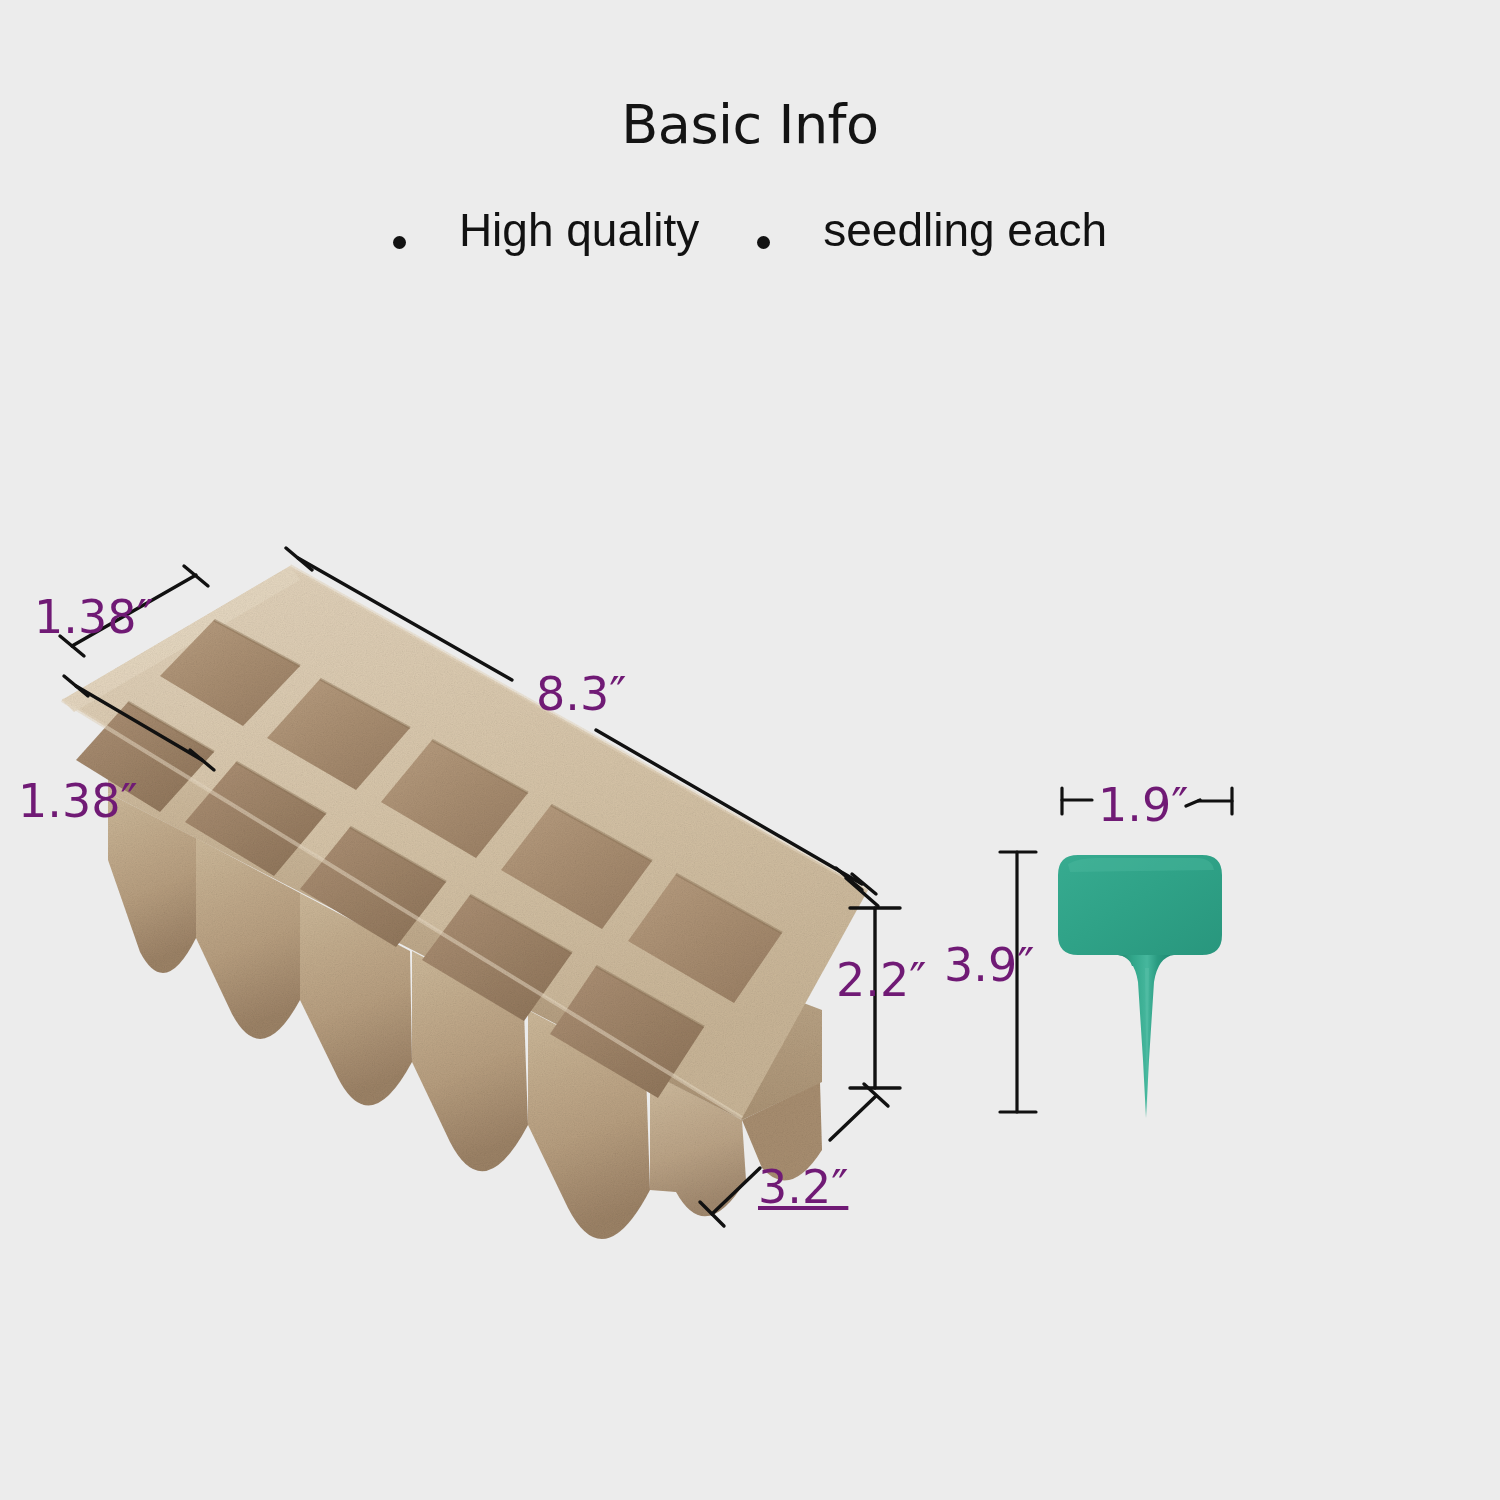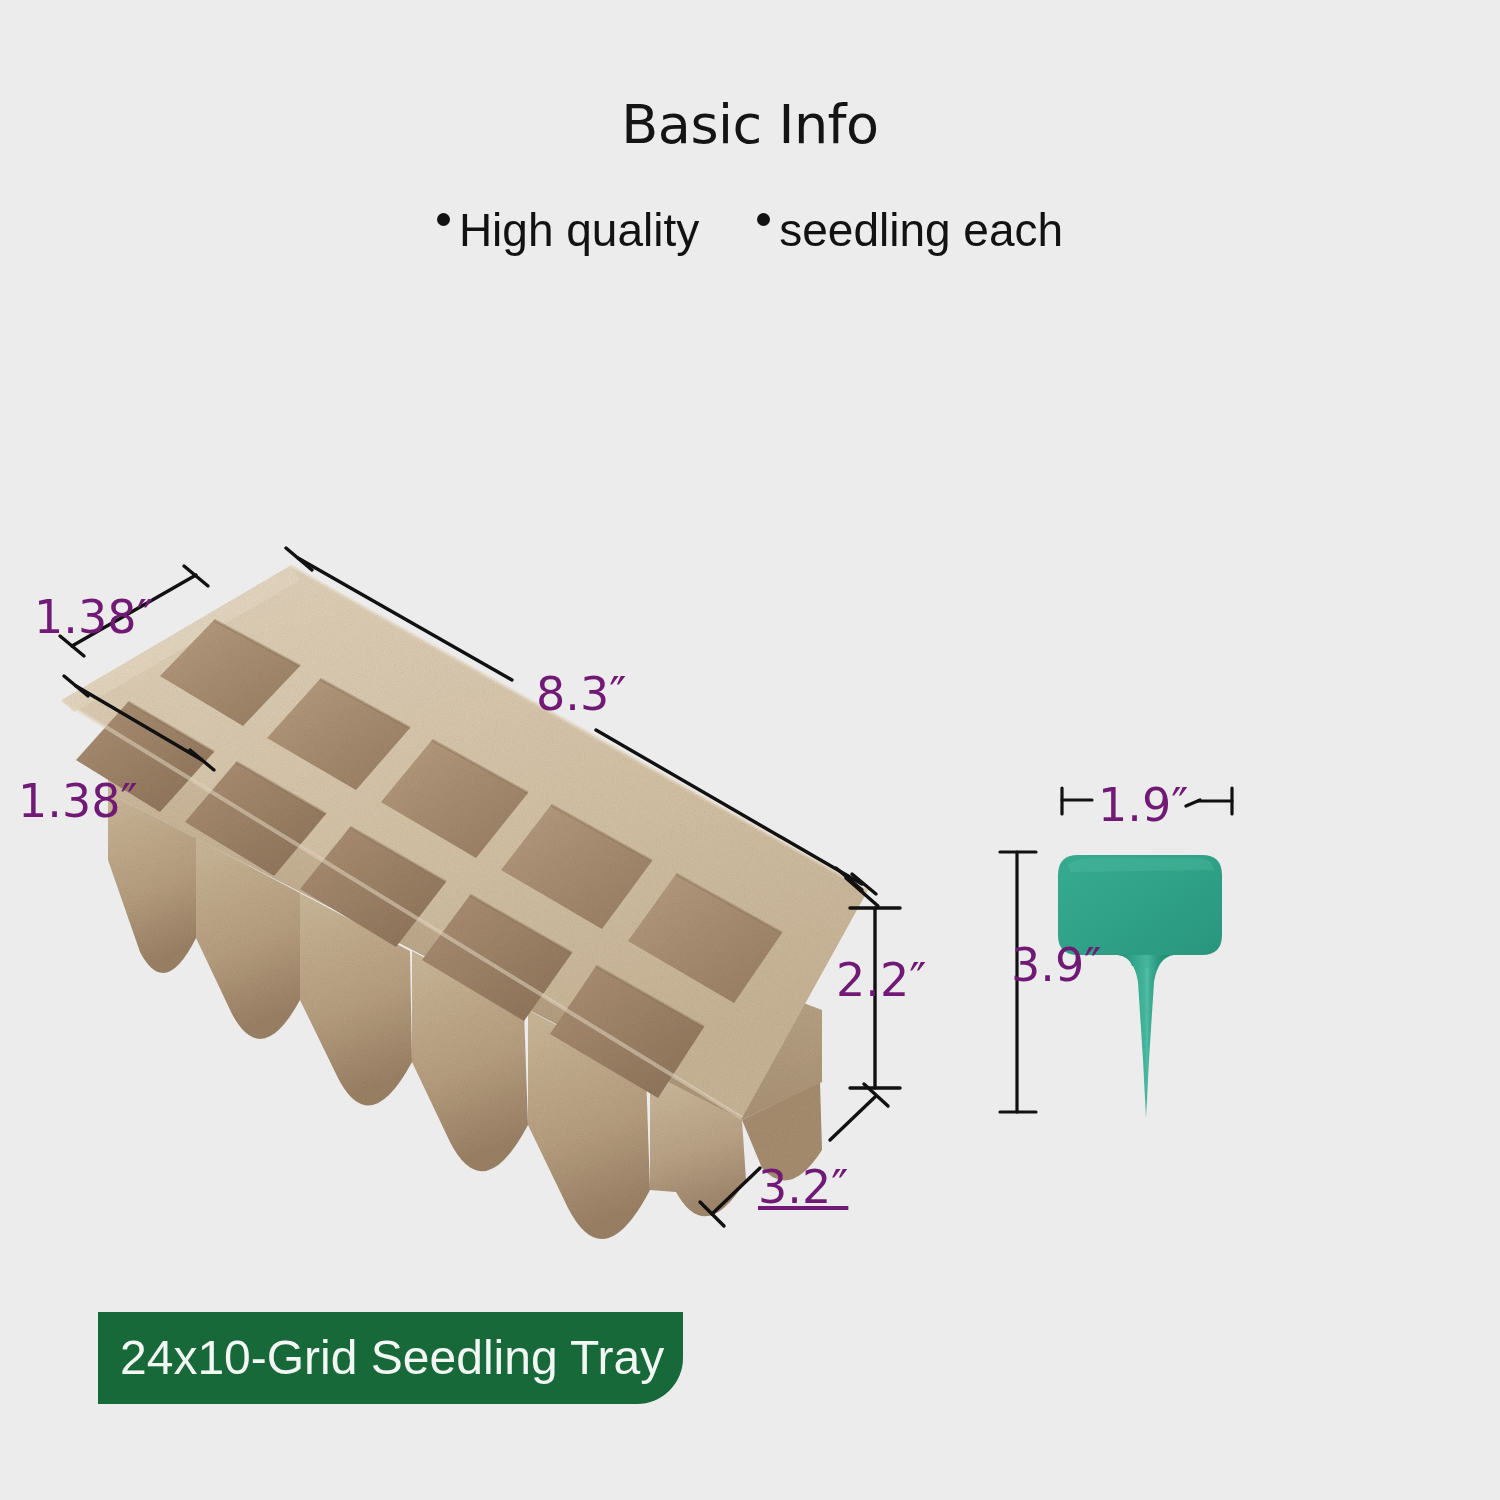--- a/index.html
+++ b/index.html
@@ -36,25 +36,26 @@
     left: 0;
     width: 1500px;
     display: flex;
     justify-content: center;
     align-items: baseline;
     gap: 58px;
     color: #121212;
   }
   .bullet-item {
     display: flex;
-    align-items: center;
+    align-items: flex-end;
     font-size: 46px;
     line-height: 60px;
     white-space: nowrap;
     font-family: "Liberation Sans", sans-serif;
+    gap: 44px;
   }
   .bullet-dot {
     width: 13px;
     height: 13px;
     border-radius: 50%;
     background: #121212;
     margin-right: 9px;
     position: relative;
     top: -11px;
     flex: 0 0 auto;
@@ -80,21 +81,21 @@
     color: #701a75;
     white-space: nowrap;
     letter-spacing: 0px;
   }
   #dim-1380-top  { left: 34px;  top: 592px; }
   #dim-1380-side { left: 18px;  top: 776px; }
   #dim-83        { left: 536px; top: 660px; margin-top: 9px; }
   #dim-22        { left: 836px; top: 955px; }
   #dim-32        { left: 758px; top: 1162px; text-decoration: underline; }
   #dim-23        { left: 1098px; top: 780px; }
-  #dim-39        { left: 1011px;  top: 940px; }
+  #dim-39        { left: 944px;  top: 940px; }
 
   
   .banner {
     position: absolute;
     height: 92px;
     background: #18693a;
     display: flex;
     align-items: center;
     border-radius: 0 0 46px 0;
     box-sizing: border-box;
@@ -328,17 +329,14 @@
   </div>
 
   <div class="dim-label" id="dim-1380-top">1.38″</div>
   <div class="dim-label" id="dim-1380-side">1.38″</div>
   <div class="dim-label" id="dim-83">8.3″</div>
   <div class="dim-label" id="dim-22">2.2″</div>
   <div class="dim-label" id="dim-32">3.2″</div>
   <div class="dim-label" id="dim-23">1.9″</div>
   <div class="dim-label" id="dim-39">3.9″</div>
 
-  <div class="banner" id="banner-tray">
-    <span class="banner-text">24x10-Grid Seedling Tray</span>
-  </div>
 
 </div>
 
 </body></html>

